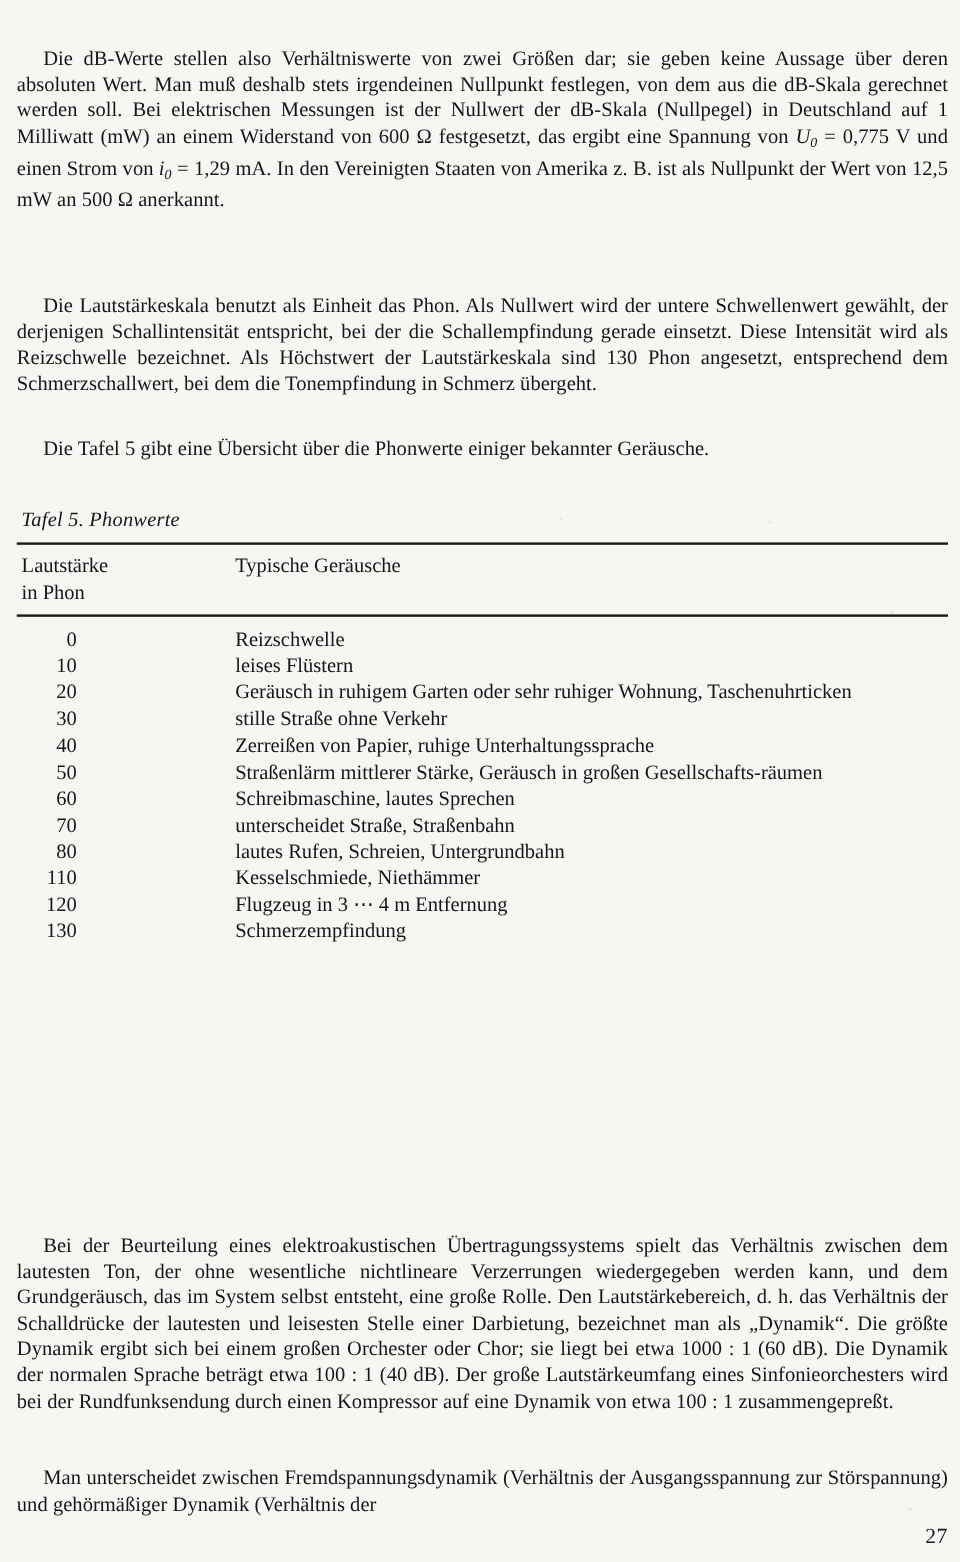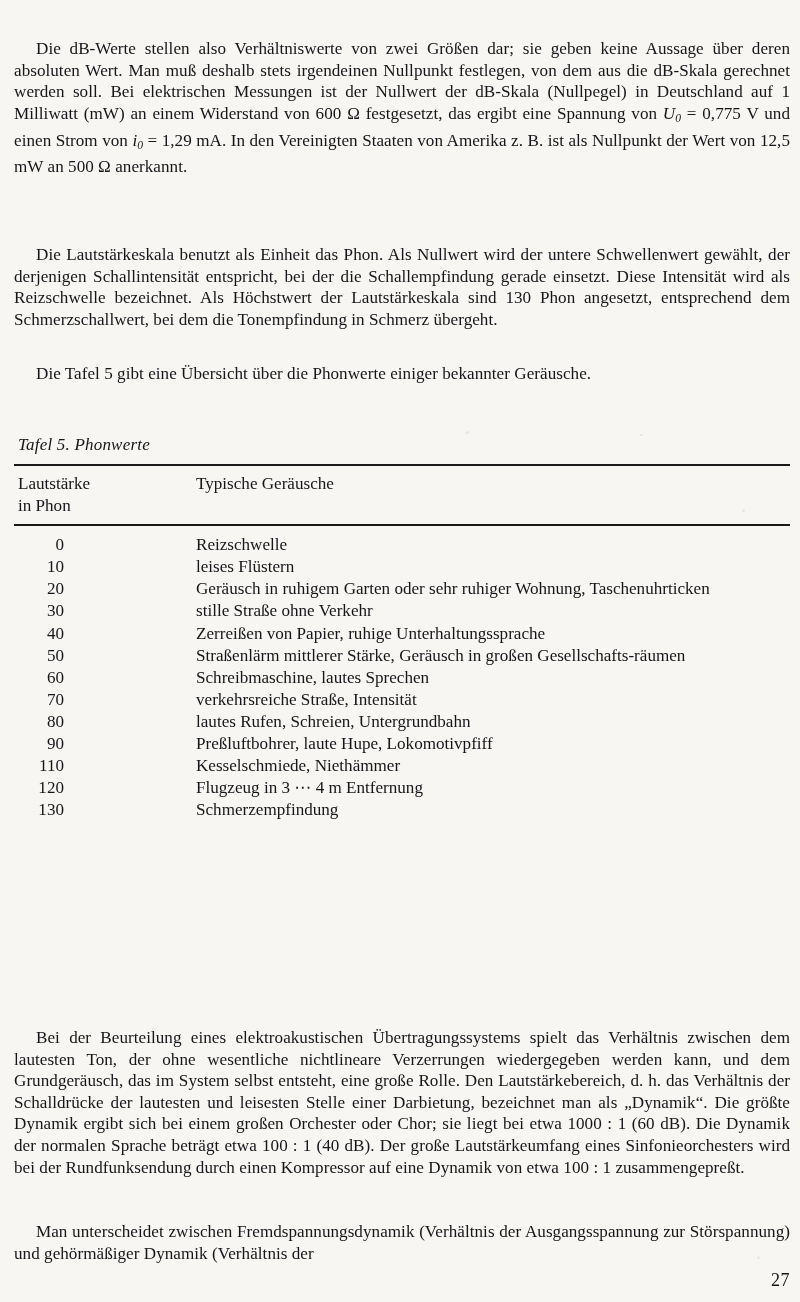--- a/index.html
+++ b/index.html
@@ -48,21 +48,20 @@
     vertical-align: -0.28em;
     font-style: italic;
   }
   .nb { white-space: nowrap; }
 
   
   #table-block {
     position: absolute;
     left: 14px;
     width: 776px;
-    margin-top: 12px;
   }
   .tafel-caption {
     font-style: italic;
     font-size: 17px;
     line-height: 21px;
     margin: 0 0 0 4px;
     letter-spacing: 0.2px;
   }
   .rule {
     height: 0;
@@ -200,31 +199,27 @@
           <tr>
             <td class="val">50</td>
             <td class="desc">Straßenlärm mittlerer Stärke, Geräusch in großen Gesellschafts-räumen</td>
           </tr>
           <tr>
             <td class="val">60</td>
             <td class="desc">Schreibmaschine, lautes Sprechen</td>
           </tr>
           <tr>
             <td class="val">70</td>
-            <td class="desc">verkehrsreiche Straße, Intensität</td>
+            <td class="desc">unterscheidet Straße, Straßenbahn</td>
           </tr>
           <tr>
             <td class="val">80</td>
             <td class="desc">lautes Rufen, Schreien, Untergrundbahn</td>
           </tr>
           <tr>
-            <td class="val">90</td>
-            <td class="desc">Preßluftbohrer, laute Hupe, Lokomotivpfiff</td>
-          </tr>
-          <tr>
             <td class="val">110</td>
             <td class="desc">Kesselschmiede, Niethämmer</td>
           </tr>
           <tr>
             <td class="val">120</td>
             <td class="desc">Flugzeug in 3 ⋯ 4 m Entfernung</td>
           </tr>
           <tr>
             <td class="val">130</td>
             <td class="desc">Schmerzempfindung</td>

